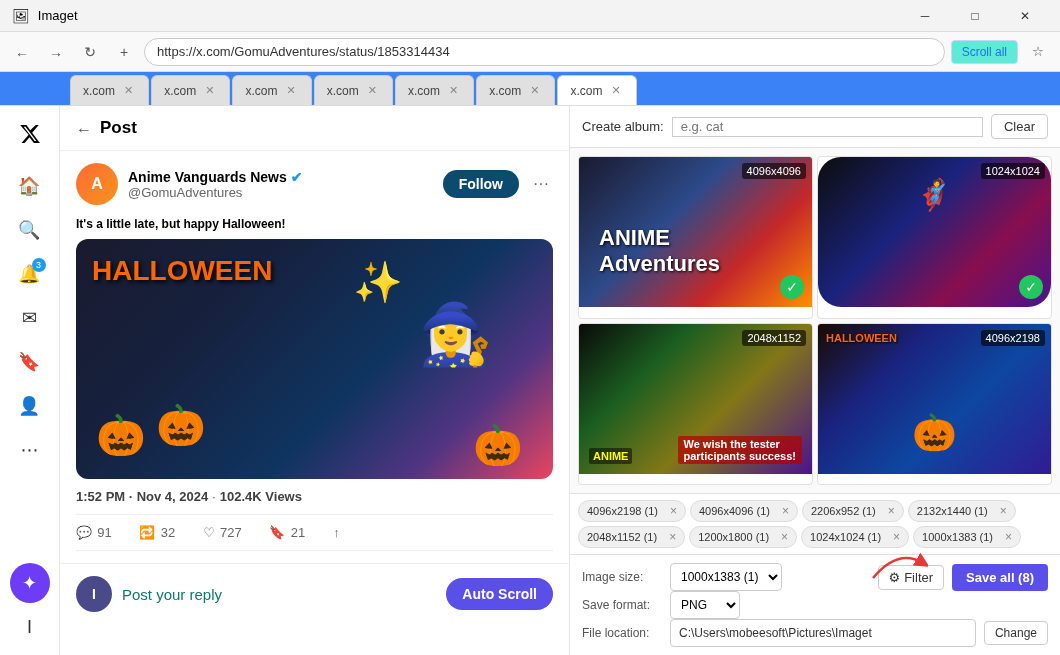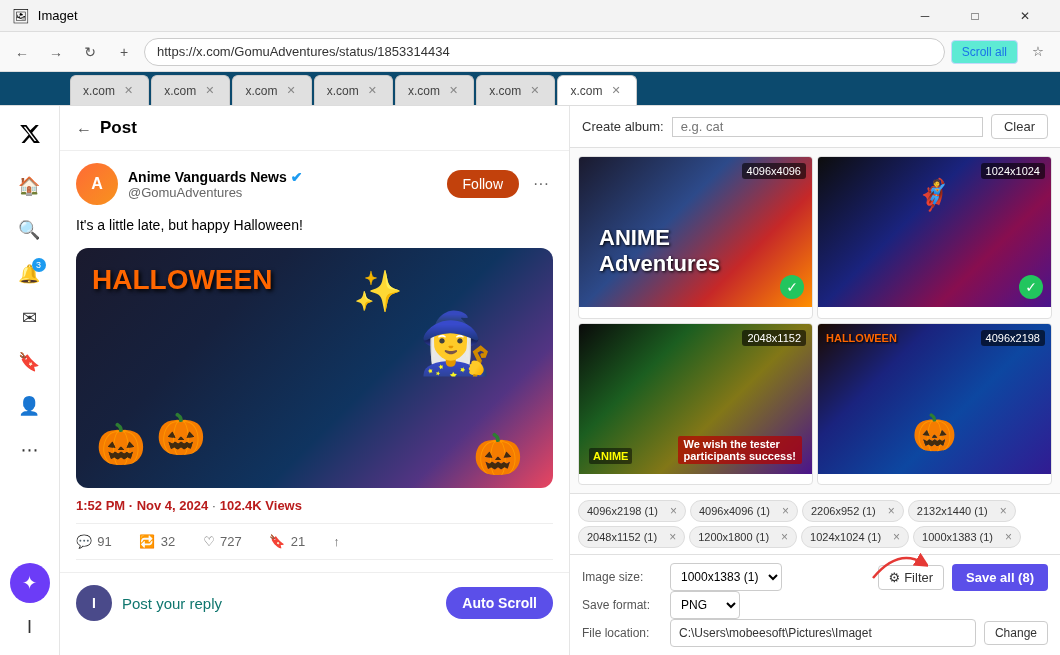--- a/index.html
+++ b/index.html
@@ -10,21 +10,21 @@
     .title-bar { background: #f3f3f3; height: 32px; display: flex; align-items: center; padding: 0 12px; gap: 8px; border-bottom: 1px solid #ddd; }
     .win-controls { margin-left: auto; display: flex; gap: 4px; }
     .win-btn { width: 46px; height: 32px; border: none; background: transparent; cursor: pointer; font-size: 12px; color: #333; display: flex; align-items: center; justify-content: center; }
 
     .nav-bar { background: #f9f9f9; height: 40px; display: flex; align-items: center; padding: 0 8px; gap: 6px; border-bottom: 1px solid #ddd; }
     .nav-btn { width: 28px; height: 28px; border: none; background: transparent; cursor: pointer; border-radius: 4px; display: flex; align-items: center; justify-content: center; color: #555; font-size: 14px; }
     .url-bar { flex: 1; height: 28px; border: 1px solid #ccc; border-radius: 14px; padding: 0 12px; font-size: 13px; background: white; color: #333; }
     .scroll-all-btn { background: #5eead4; color: #1a73e8; border: 1px solid #c5d8fb; border-radius: 4px; padding: 4px 10px; font-size: 12px; cursor: pointer; white-space: nowrap; }
     .bookmark-btn { width: 28px; height: 28px; border: none; background: transparent; cursor: pointer; border-radius: 4px; display: flex; align-items: center; justify-content: center; color: #555; }
 
-    .tabs-bar { background: #0c4a6e; height: 34px; display: flex; align-items: flex-end; border-bottom: 1px solid #ddd; padding-left: 70px; }
+    .tabs-bar { background: #3b82f6; height: 34px; display: flex; align-items: flex-end; border-bottom: 1px solid #ddd; padding-left: 70px; }
     .tab { display: flex; align-items: center; gap: 6px; padding: 0 12px; height: 30px; background: #e0e0e0; border: 1px solid #ccc; border-bottom: none; border-radius: 6px 6px 0 0; margin-right: 2px; font-size: 12px; color: #444; cursor: pointer; white-space: nowrap; }
     .tab.active { background: white; border-color: #ccc; }
     .tab-close { font-size: 11px; color: #888; cursor: pointer; padding: 1px 3px; border-radius: 3px; }
 
     
     .main-area { display: flex; flex: 1; overflow: hidden; }
 
     
     .tw-sidebar { width: 60px; background: white; border-right: 1px solid #e5e5e5; display: flex; flex-direction: column; align-items: center; padding: 8px 0; gap: 4px; }
     .tw-icon { width: 40px; height: 40px; border-radius: 50%; display: flex; align-items: center; justify-content: center; cursor: pointer; color: #333; font-size: 18px; position: relative; }
@@ -35,28 +35,28 @@
     .post-header { display: flex; align-items: center; gap: 8px; padding: 12px 16px; border-bottom: 1px solid #eee; }
     .back-btn { cursor: pointer; color: #555; font-size: 16px; }
     .post-title { font-size: 17px; font-weight: 700; }
     .post-body { padding: 12px 16px; }
     .author-row { display: flex; align-items: center; gap: 10px; margin-bottom: 10px; }
     .avatar { width: 42px; height: 42px; border-radius: 50%; background: linear-gradient(135deg, #ff6b35, #f7931e); display: flex; align-items: center; justify-content: center; color: white; font-weight: 700; font-size: 16px; flex-shrink: 0; }
     .author-info { flex: 1; }
     .author-name { font-weight: 700; font-size: 14px; display: flex; align-items: center; gap: 4px; }
     .verified-badge { color: #1d9bf0; }
     .author-handle { color: #666; font-size: 13px; }
-    .follow-btn { background: #c2410c; color: white; border: none; border-radius: 20px; padding: 6px 16px; font-weight: 400; font-size: 14px; cursor: pointer; }
+    .follow-btn { background: #0c4a6e; color: white; border: none; border-radius: 20px; padding: 6px 16px; font-weight: 700; font-size: 14px; cursor: pointer; }
     .more-btn { color: #666; cursor: pointer; font-size: 16px; padding: 4px; }
-    .tweet-text { font-size: 14px; line-height: 1.5; margin-bottom: 12px; font-weight: 400; }
+    .tweet-text { font-size: 12px; line-height: 1.5; margin-bottom: 6px; font-weight: 700; }
     .tweet-image { width: 100%; border-radius: 12px; background: linear-gradient(135deg, #1a1a2e 0%, #16213e 30%, #0f3460 60%, #533483 80%, #e94560 100%); height: 240px; display: flex; align-items: center; justify-content: center; overflow: hidden; position: relative; margin-bottom: 10px; }
     .tweet-image-text { color: #ff6600; font-size: 28px; font-weight: 900; text-shadow: 2px 2px 4px black; position: absolute; top: 16px; left: 16px; }
     .pumpkin { font-size: 40px; position: absolute; }
     .tweet-meta { font-size: 13px; color: #555; margin-bottom: 10px; }
-    .tweet-meta span { font-weight: 600; color: #b91c1c; }
+    .tweet-meta span { font-weight: 600; color: #404040; }
     .tweet-actions { display: flex; gap: 28px; padding: 10px 0; border-top: 1px solid #eee; border-bottom: 1px solid #eee; }
     .tweet-action { display: flex; align-items: center; gap: 5px; color: #666; font-size: 13px; cursor: pointer; }
     .reply-area { display: flex; align-items: center; gap: 10px; padding: 12px 16px; border-top: 1px solid #eee; }
     .reply-avatar { width: 36px; height: 36px; border-radius: 50%; background: #4a4a8a; display: flex; align-items: center; justify-content: center; color: white; font-weight: 700; font-size: 14px; flex-shrink: 0; }
     .reply-placeholder { color: #0f766e; font-size: 15px; flex: 1; }
     .auto-scroll-btn { background: #5b4fe9; color: white; border: none; border-radius: 20px; padding: 8px 16px; font-size: 14px; font-weight: 600; cursor: pointer; white-space: nowrap; }
 
     
     .imaget-panel { flex: 1; background: #fafafa; display: flex; flex-direction: column; overflow: hidden; }
     .imaget-toolbar { background: white; border-bottom: 1px solid #e0e0e0; padding: 8px 12px; display: flex; align-items: center; gap: 8px; }
@@ -65,21 +65,21 @@
     .clear-btn { background: white; border: 1px solid #ccc; border-radius: 4px; padding: 4px 12px; font-size: 13px; cursor: pointer; color: #333; }
 
     .images-grid { display: grid; grid-template-columns: 1fr 1fr; gap: 4px; padding: 8px; flex: 1; overflow-y: auto; }
     .image-card { background: white; border: 1px solid #e0e0e0; border-radius: 4px; overflow: hidden; }
     .image-thumb { position: relative; height: 150px; overflow: hidden; }
     .image-dim { position: absolute; top: 6px; right: 6px; background: rgba(0,0,0,0.6); color: white; font-size: 11px; padding: 2px 5px; border-radius: 3px; }
     .check-overlay { position: absolute; bottom: 8px; right: 8px; width: 24px; height: 24px; background: #22c55e; border-radius: 50%; display: flex; align-items: center; justify-content: center; color: white; font-size: 14px; }
     
     .img1 { background: linear-gradient(135deg, #1a1a2e 0%, #2d4a8a 40%, #c62828 70%, #ff8f00 100%); }
     
-    .img2 { background: linear-gradient(135deg, #0d0d0d 0%, #1a237e 40%, #880e4f 70%, #4a148c 100%); }
+    .img2 { background: linear-gradient(135deg, #0d0d0d 0%, #1a237e 40%, #880e4f 70%, #4a148c 100%); border-radius: 23px; }
     
     .img3 { background: linear-gradient(135deg, #0a0a0a 0%, #1b5e20 30%, #827717 60%, #4a148c 100%); }
     
     .img4 { background: linear-gradient(135deg, #1a0a00 0%, #1a237e 30%, #0d47a1 60%, #311b92 100%); }
 
     .image-info { padding: 6px 8px; }
 
     
     .tags-area { background: white; border-top: 1px solid #e0e0e0; border-bottom: 1px solid #e0e0e0; padding: 6px 8px; display: flex; flex-wrap: wrap; gap: 4px; min-height: 60px; }
     .tag-chip { background: #f0f0f0; border: 1px solid #ddd; border-radius: 12px; padding: 3px 8px; font-size: 11px; color: #333; display: flex; align-items: center; gap: 12px; }

